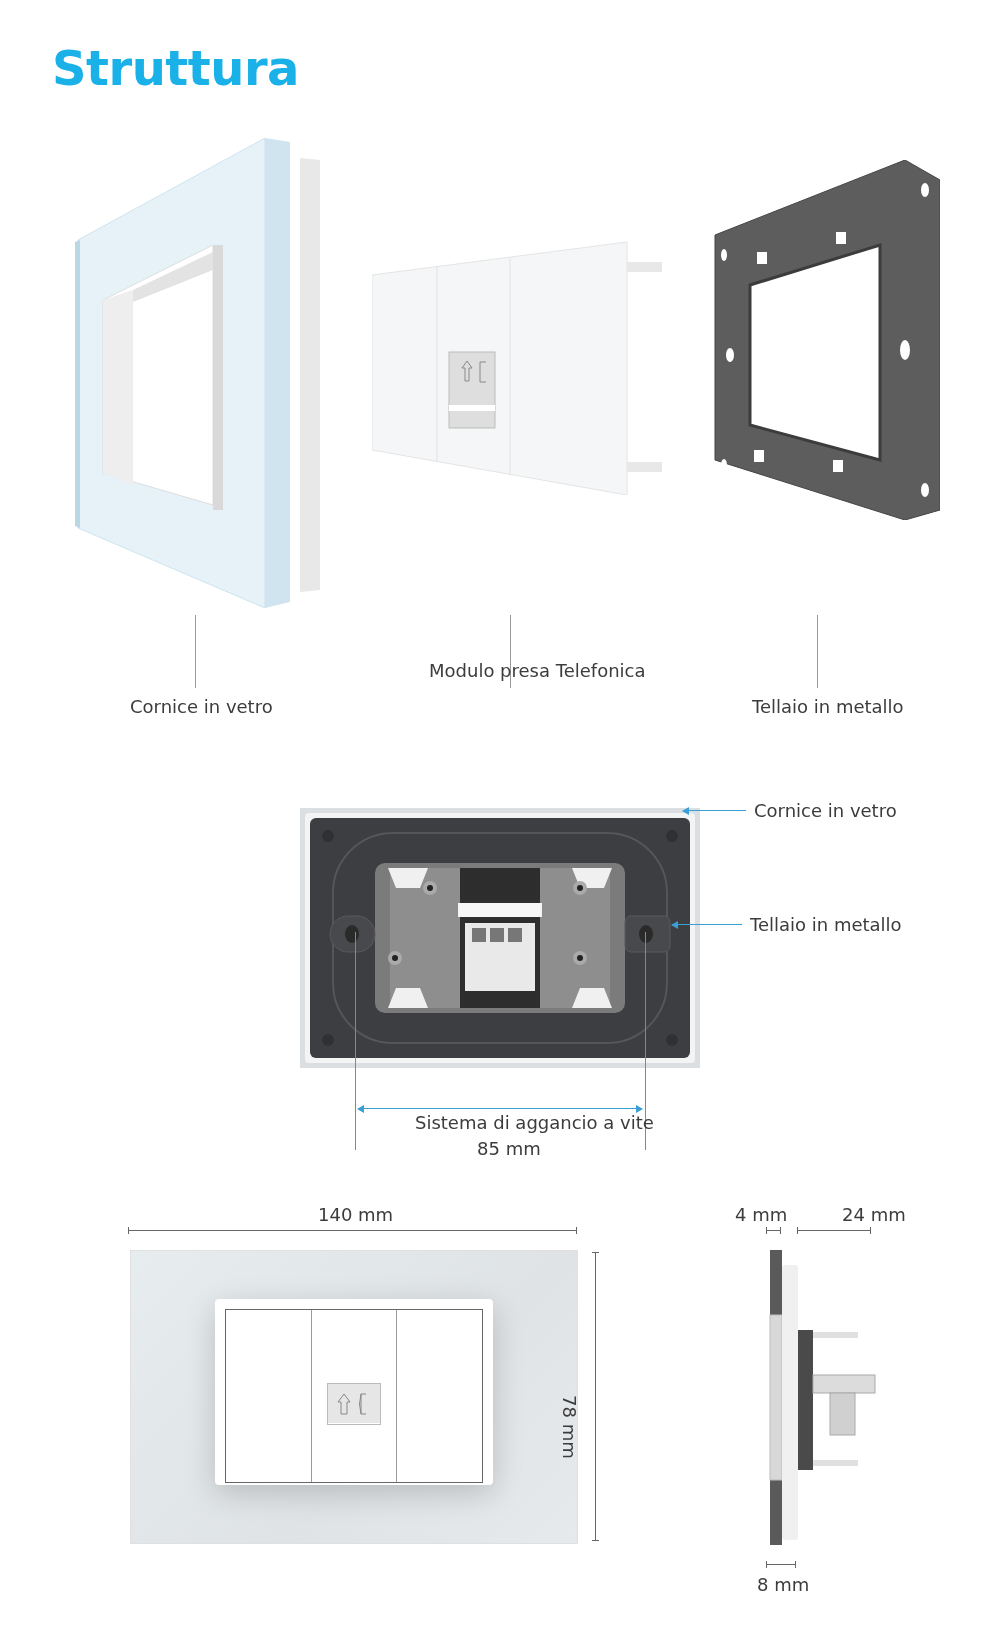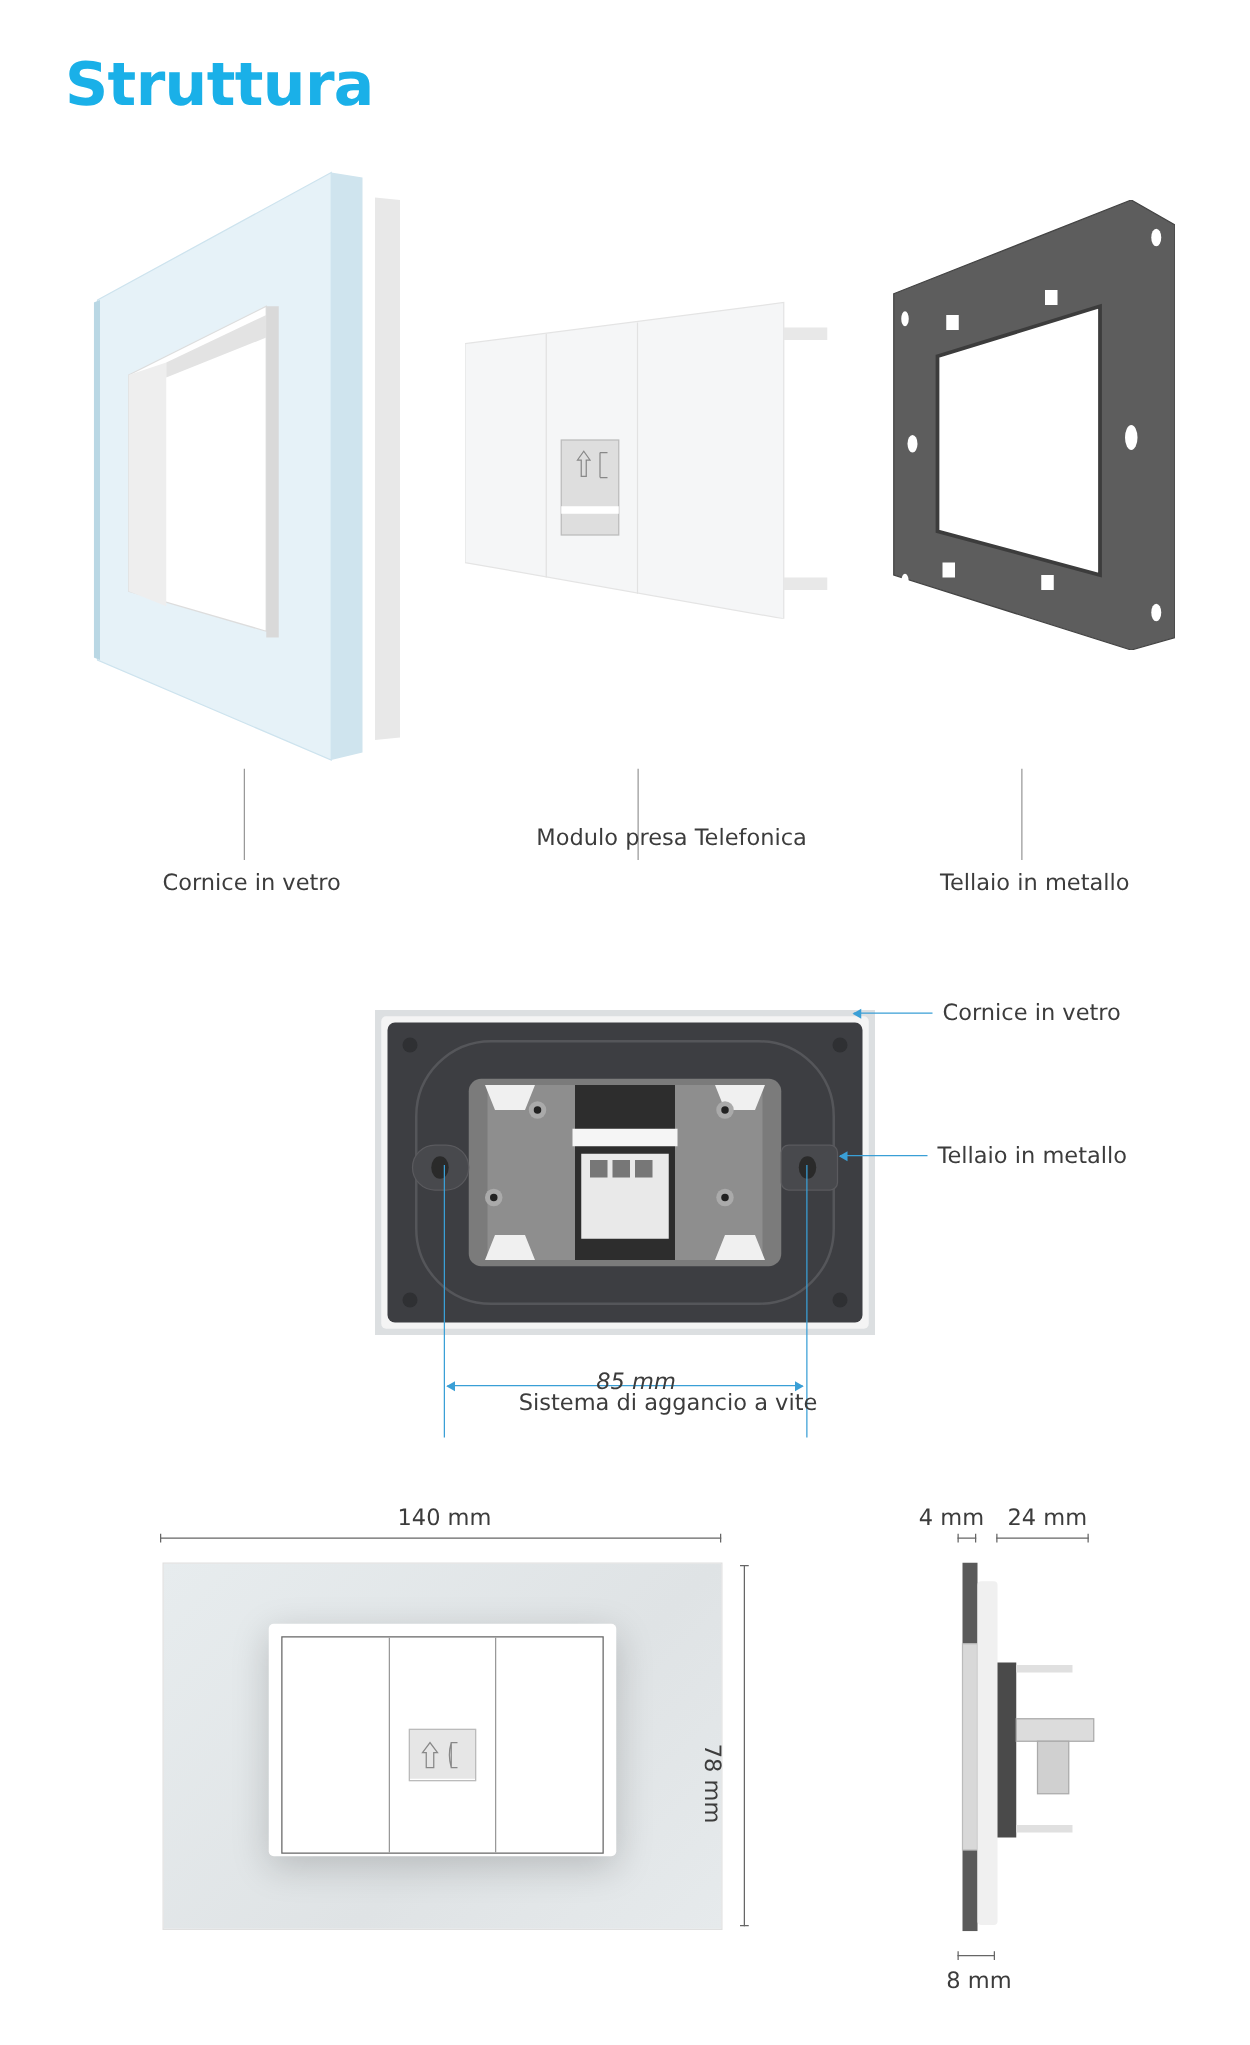--- a/index.html
+++ b/index.html
@@ -113,21 +113,21 @@
 </div>
 
 <div class="abs blue arrow-l" style="left:683px;top:810px;width:63px;height:1px;"></div>
 <div class="abs lbl" style="left:754px;top:800px;">Cornice in vetro</div>
 <div class="abs blue arrow-l" style="left:672px;top:924px;width:70px;height:1px;"></div>
 <div class="abs lbl" style="left:750px;top:914px;">Tellaio in metallo</div>
 
 <div class="abs blue" style="left:355px;top:932px;width:1px;height:218px;"></div>
 <div class="abs blue" style="left:645px;top:932px;width:1px;height:218px;"></div>
 <div class="abs blue arrow-l arrow-r" style="left:358px;top:1108px;width:284px;height:1px;"></div>
-<div class="abs lbl" style="left:477px;top:1095px;font-style:italic;">85 mm</div>
+<div class="abs lbl" style="left:477px;top:1138px;">85 mm</div>
 <div class="abs lbl" style="left:415px;top:1112px;">Sistema di aggancio a vite</div>
 
 <div class="abs lbl" style="left:318px;top:1204px;">140 mm</div>
 <div class="abs dim-h" style="left:128px;top:1230px;width:449px;"></div>
 
 <div class="abs" style="left:130px;top:1250px;width:446px;height:292px;background:linear-gradient(135deg,#e7ecee 0%,#dfe3e5 60%,#e6eaec 100%);border:1px solid #e0e0e0;">
   <div class="abs" style="left:84px;top:48px;width:278px;height:186px;background:#fff;border-radius:4px;box-shadow:0 8px 30px rgba(0,0,0,0.18);">
     <div class="abs" style="left:10px;top:10px;width:256px;height:172px;border:1px solid #666;">
       <div class="abs" style="left:85px;top:0;width:1px;height:172px;background:#999;"></div>
       <div class="abs" style="left:170px;top:0;width:1px;height:172px;background:#999;"></div>
@@ -140,21 +140,21 @@
       </div>
     </div>
   </div>
 </div>
 
 <div class="abs dim-v" style="left:595px;top:1252px;height:289px;"></div>
 <div class="abs lbl" style="left:580px;top:1395px;transform:rotate(90deg);transform-origin:left top;">78 mm</div>
 
 <div class="abs lbl" style="left:735px;top:1204px;text-align:center;">4 mm</div>
 <div class="abs dim-h" style="left:766px;top:1230px;width:15px;"></div>
-<div class="abs lbl" style="left:806px;top:1204px;">24 mm</div>
+<div class="abs lbl" style="left:842px;top:1204px;">24 mm</div>
 <div class="abs dim-h" style="left:797px;top:1230px;width:74px;"></div>
 
 <div class="abs" style="left:765px;top:1250px;width:120px;height:295px;">
   <svg width="120" height="295" viewBox="0 0 120 295">
     <rect x="5" y="0" width="12" height="295" fill="#5a5a5a"></rect>
     <rect x="5" y="65" width="12" height="165" fill="#d8d8d8" stroke="#bbb"></rect>
     <rect x="17" y="15" width="16" height="275" rx="3" fill="#f0f0f0"></rect>
     <rect x="33" y="80" width="15" height="140" fill="#4a4a4a"></rect>
     <path d="M48 82 h45 v6 h-45z M48 210 h45 v6 h-45z" fill="#e0e0e0"></path>
     <rect x="48" y="125" width="62" height="18" fill="#dcdcdc" stroke="#aaa"></rect>

